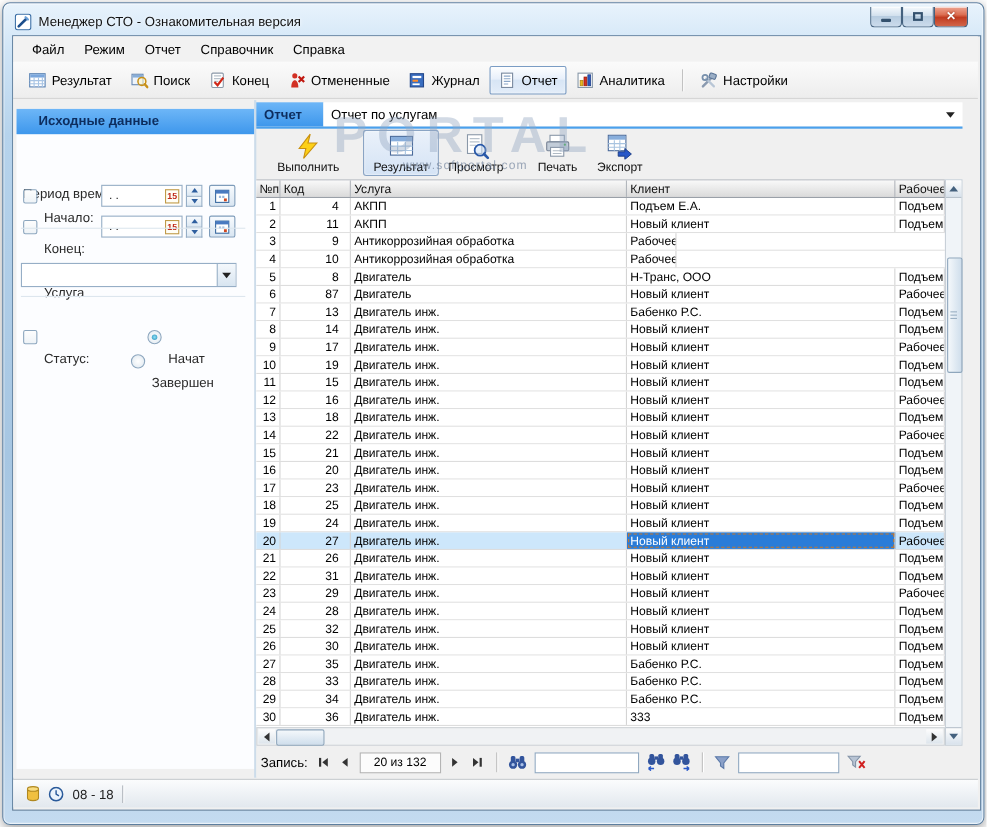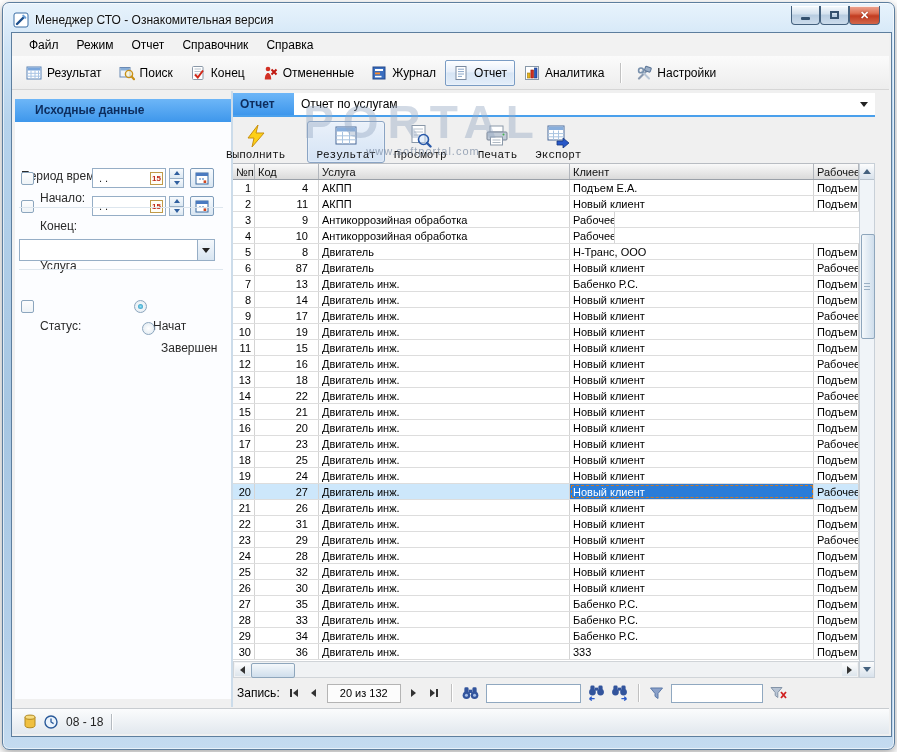--- a/index.html
+++ b/index.html
@@ -54,21 +54,21 @@
   .combo-val{flex:1;font-size:12px;line-height:20px;padding-left:5px;color:#000;}
   .combo-btn{width:17px;box-sizing:border-box;border-left:1px solid #96aec6;background:linear-gradient(#f4f8fc,#d8e5f1);display:flex;align-items:center;justify-content:center;}
   .tri-black{width:0;height:0;border-left:4px solid transparent;border-right:4px solid transparent;border-top:5px solid #222;}
   
   .rep-tab{position:absolute;left:230px;top:90px;width:61px;height:22px;background:linear-gradient(#6db6f7,#3e97ec);color:#0d2d5e;font-weight:bold;font-size:12px;line-height:22px;padding-left:7px;box-sizing:border-box;}
   .rep-combo{position:absolute;left:291px;top:90px;width:581px;height:22px;background:#fff;display:flex;align-items:center;}
   .rep-combo-val{flex:1;font-size:12px;padding-left:7px;}
   .rep-combo .tri-black{margin-right:7px;}
   .blue-line{position:absolute;left:230px;top:112px;width:642px;height:2px;background:#4aa0ec;}
   
-  .actions{position:absolute;left:214px;top:115px;height:45px;display:flex;align-items:flex-end;font-family:Liberation Mono, monospace;}
+  .actions{position:absolute;left:240px;top:115px;height:45px;display:flex;align-items:flex-start;}
   .abtn{display:flex;flex-direction:column;align-items:center;justify-content:flex-start;gap:1px;padding:2px 8px 1px;border:1px solid transparent;border-radius:3px;font-size:11px;color:#111;}
   .abtn svg{flex:none;}
   .abtn.active{border:1px solid #8aa4c4;background:linear-gradient(#eaf1fa,#d4e3f5);box-shadow:inset 0 0 2px #fff;}
   .asep{width:1px;background:#c2c2c2;margin:4px 6px;box-shadow:1px 0 0 #fff;}
   
   .watermark{position:absolute;left:240px;top:96px;width:360px;pointer-events:none;z-index:5;text-align:center;}
   .wm-big{font-size:46px;font-weight:bold;letter-spacing:9px;color:rgba(148,168,192,0.42);line-height:46px;}
   .wm-sub{font-size:11px;color:rgba(118,136,160,0.70);margin-top:0px;letter-spacing:1px;}
   
   .grid{position:absolute;left:230px;top:160px;width:626px;height:498px;background:#fff;font-size:11px;}
@@ -291,21 +291,21 @@
       </div>
 
       <div class="hsep" style="top:170px;"></div>
 
       <div class="row-flex" style="left:6px;top:180px;">
         <span class="chk"></span>
         <span class="side-label" style="width:54px;">Статус:</span>
         <span class="radio sel" style="margin-left:34px;"></span>
         <span class="side-label">Начат</span>
       </div>
-      <div class="row-flex" style="left:127px;top:202px;">
+      <div class="row-flex" style="left:104px;top:202px;">
         <span class="radio"></span>
         <span class="side-label">Завершен</span>
       </div>
     </div>
 
     <div class="rep-tab">Отчет</div>
     <div class="rep-combo">
       <span class="rep-combo-val">Отчет по услугам</span>
       <span class="tri-black"></span>
     </div>

